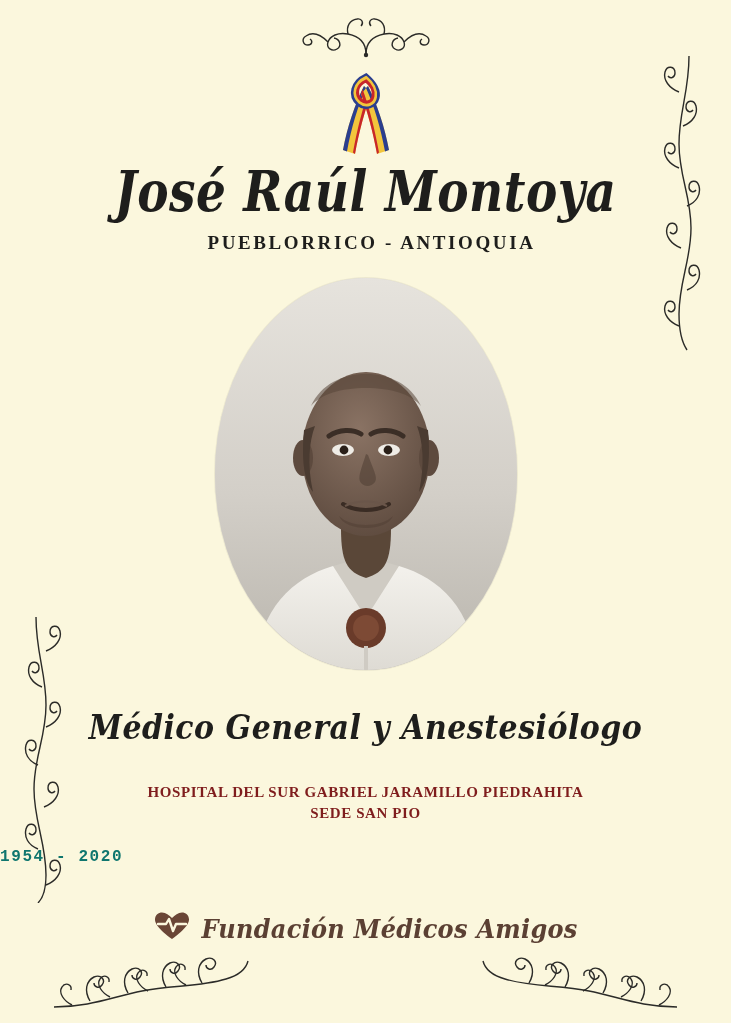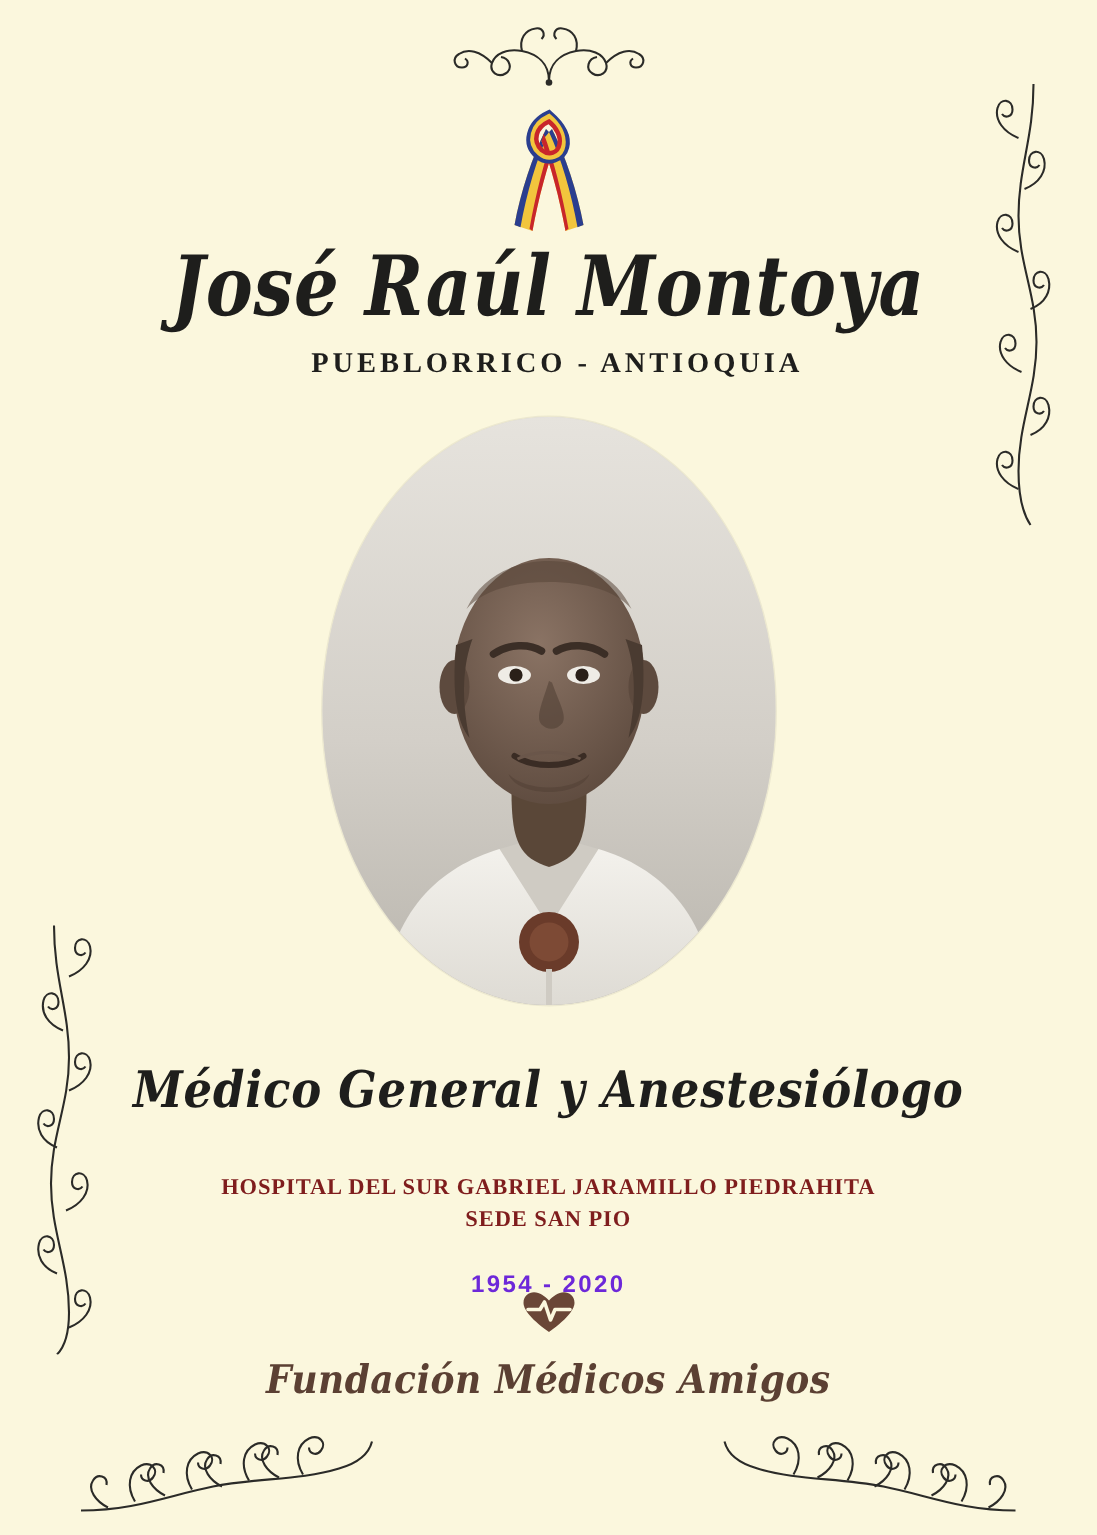--- a/index.html
+++ b/index.html
@@ -121,39 +121,37 @@
     letter-spacing: 0.6px;
     color: #7f1d1d;
     line-height: 1.42;
   }
 
   .years {
     position: absolute;
     top: 848px;
     left: 0;
     right: 0;
-    text-align: center;
-    font-family: Liberation Sans, sans-serif;
+    font-family: Liberation Mono, monospace;
     font-weight: bold;
     font-size: 16px;
     letter-spacing: 1.6px;
-    color: #6d28d9;
+    color: #0f766e;
   }
 
   
   .brand {
     position: absolute;
-    top: 860px;
+    top: 911px;
     left: 0;
     right: 0;
     display: flex;
     align-items: center;
     justify-content: center;
     gap: 10px;
-    flex-direction: column;
   }
   .brand-text {
     font-family: "DejaVu Serif", serif;
     font-style: italic;
     font-weight: bold;
     font-size: 24px;
     color: #5b4033;
     letter-spacing: 0.3px;
     transform: scaleY(1.1);
   }

